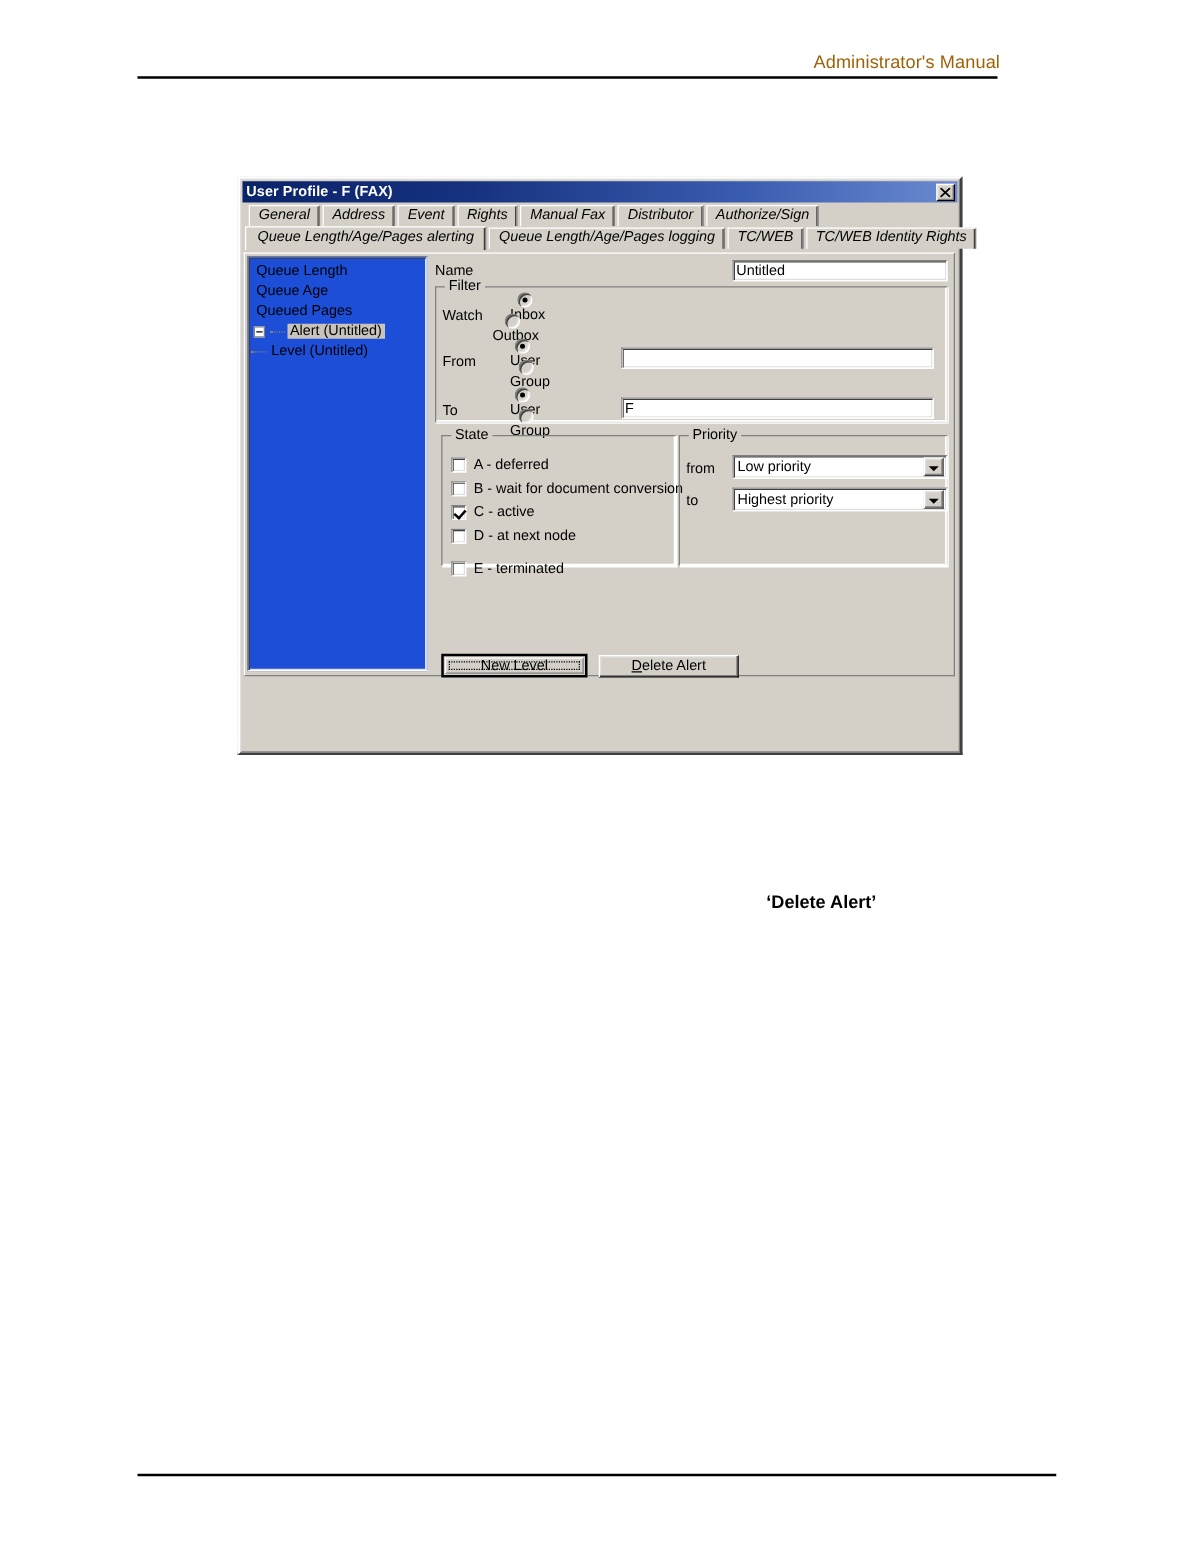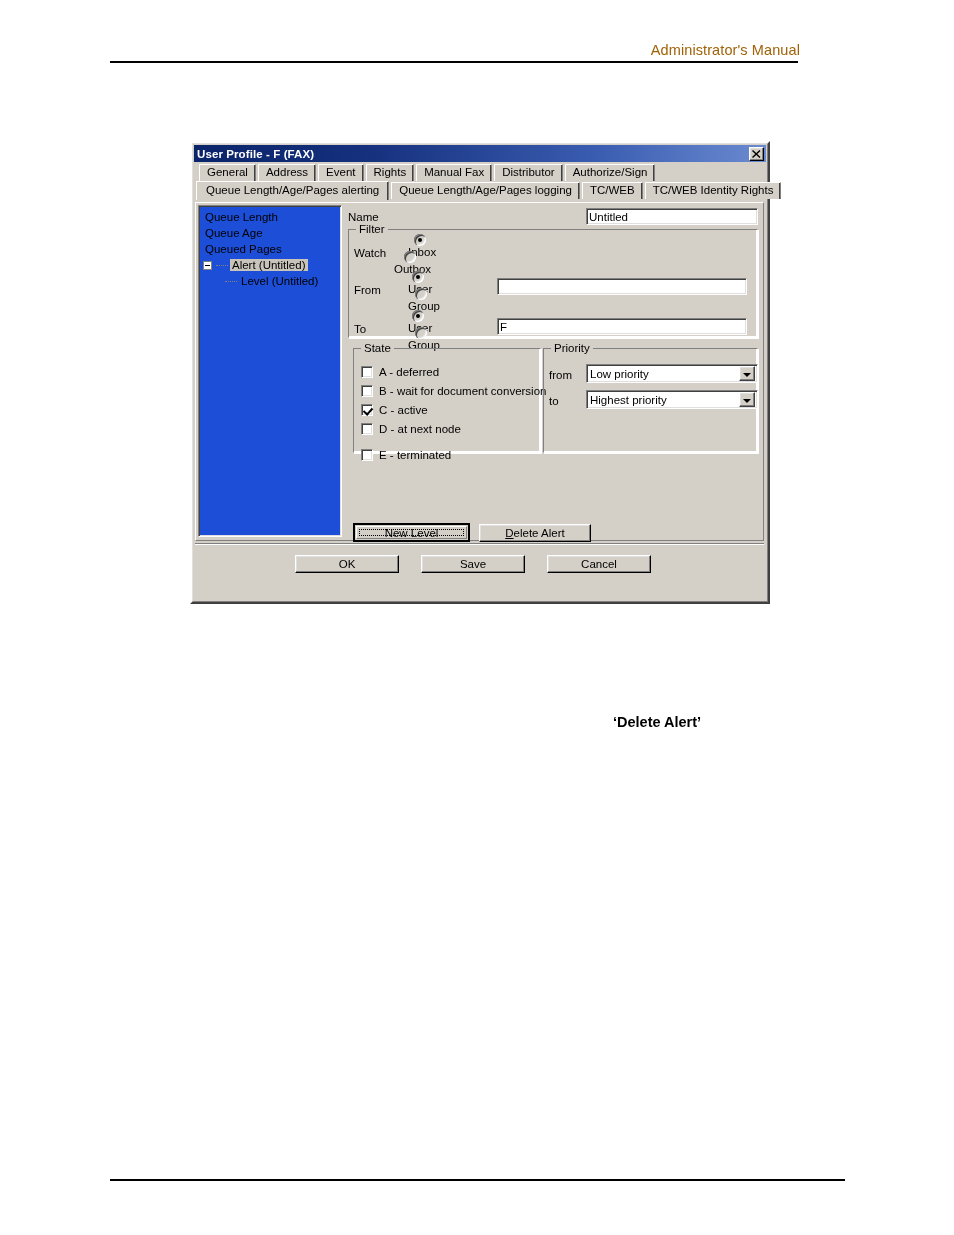--- a/index.html
+++ b/index.html
@@ -114,20 +114,21 @@
     top: 21px;
     width: 569px;
     height: 40px;
   }
   .tabrow {
     position: absolute;
     left: 0;
     height: 17px;
     display: flex;
     align-items: stretch;
+    font-style: italic;
   }
   .tabrow.row1 { top: 0px; left: 4px; }
   .tabrow.row2 { top: 18px; left: 1px; }
   .tab {
     background: #d4d0c8;
     border: 1px solid;
     border-color: #ffffff #808080 #808080 #ffffff;
     border-bottom: none;
     box-shadow: inset -1px 0 0 #404040;
     font-size: 11.5px;
@@ -184,21 +185,21 @@
     align-items: center;
     height: 16px;
     font-size: 11.5px;
     white-space: nowrap;
     cursor: default;
   }
   .tnode .tlabel { padding: 0 2px; }
   .tnode.selected .tlabel { background: #c8c4bc; }
   .tnode.lvl1 { padding-left: 2px; }
   .tnode.lvl2 { padding-left: 2px; }
-  .tnode.lvl3 { padding-left: 24px; }
+  .tnode.lvl3 { }
   .expander {
     width: 9px; height: 9px;
     border: 1px solid #808080;
     background: #ffffff;
     position: relative;
     margin-right: 4px;
     flex: none;
     box-sizing: border-box;
     cursor: default;
   }
@@ -587,26 +588,14 @@
           <span>New Level</span>
         </span>
       </div>
       <div class="btn" style="left:133px; top:319px; width:112px; height:18px;">
         <span><span class="accel">D</span><span>elete Alert</span></span>
       </div>
 
     </div>
   </div>
 
-  <div class="bottombar">
-    <div class="sep"></div>
-    <div class="btn" style="left:100px; top:11px; width:104px; height:18px;">
-      <span>OK</span>
-    </div>
-    <div class="btn" style="left:226px; top:11px; width:104px; height:18px;">
-      <span>Save</span>
-    </div>
-    <div class="btn" style="left:352px; top:11px; width:104px; height:18px;">
-      <span>Cancel</span>
-    </div>
-  </div>
 
 </div>
 
 </body></html>

